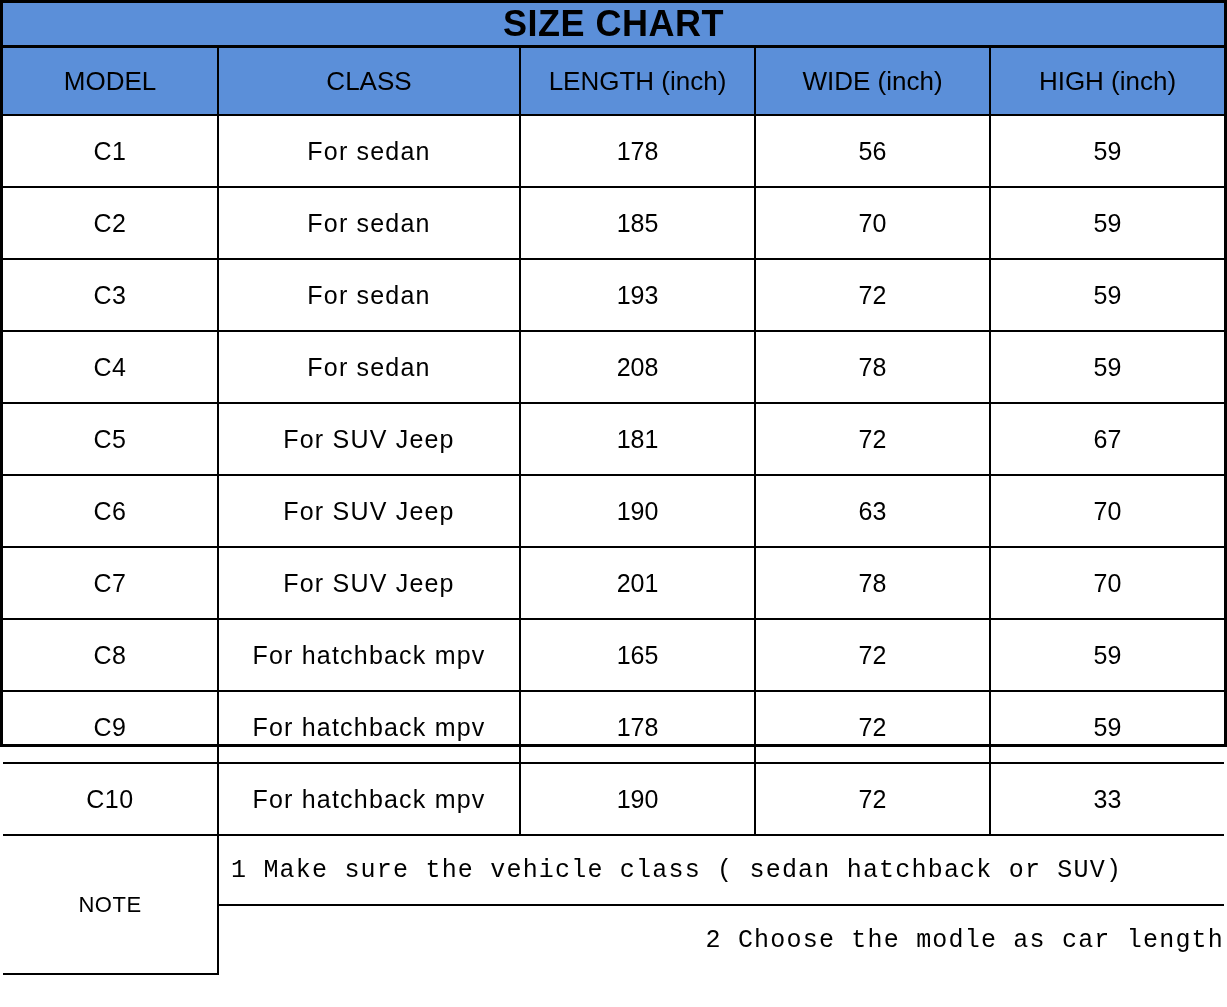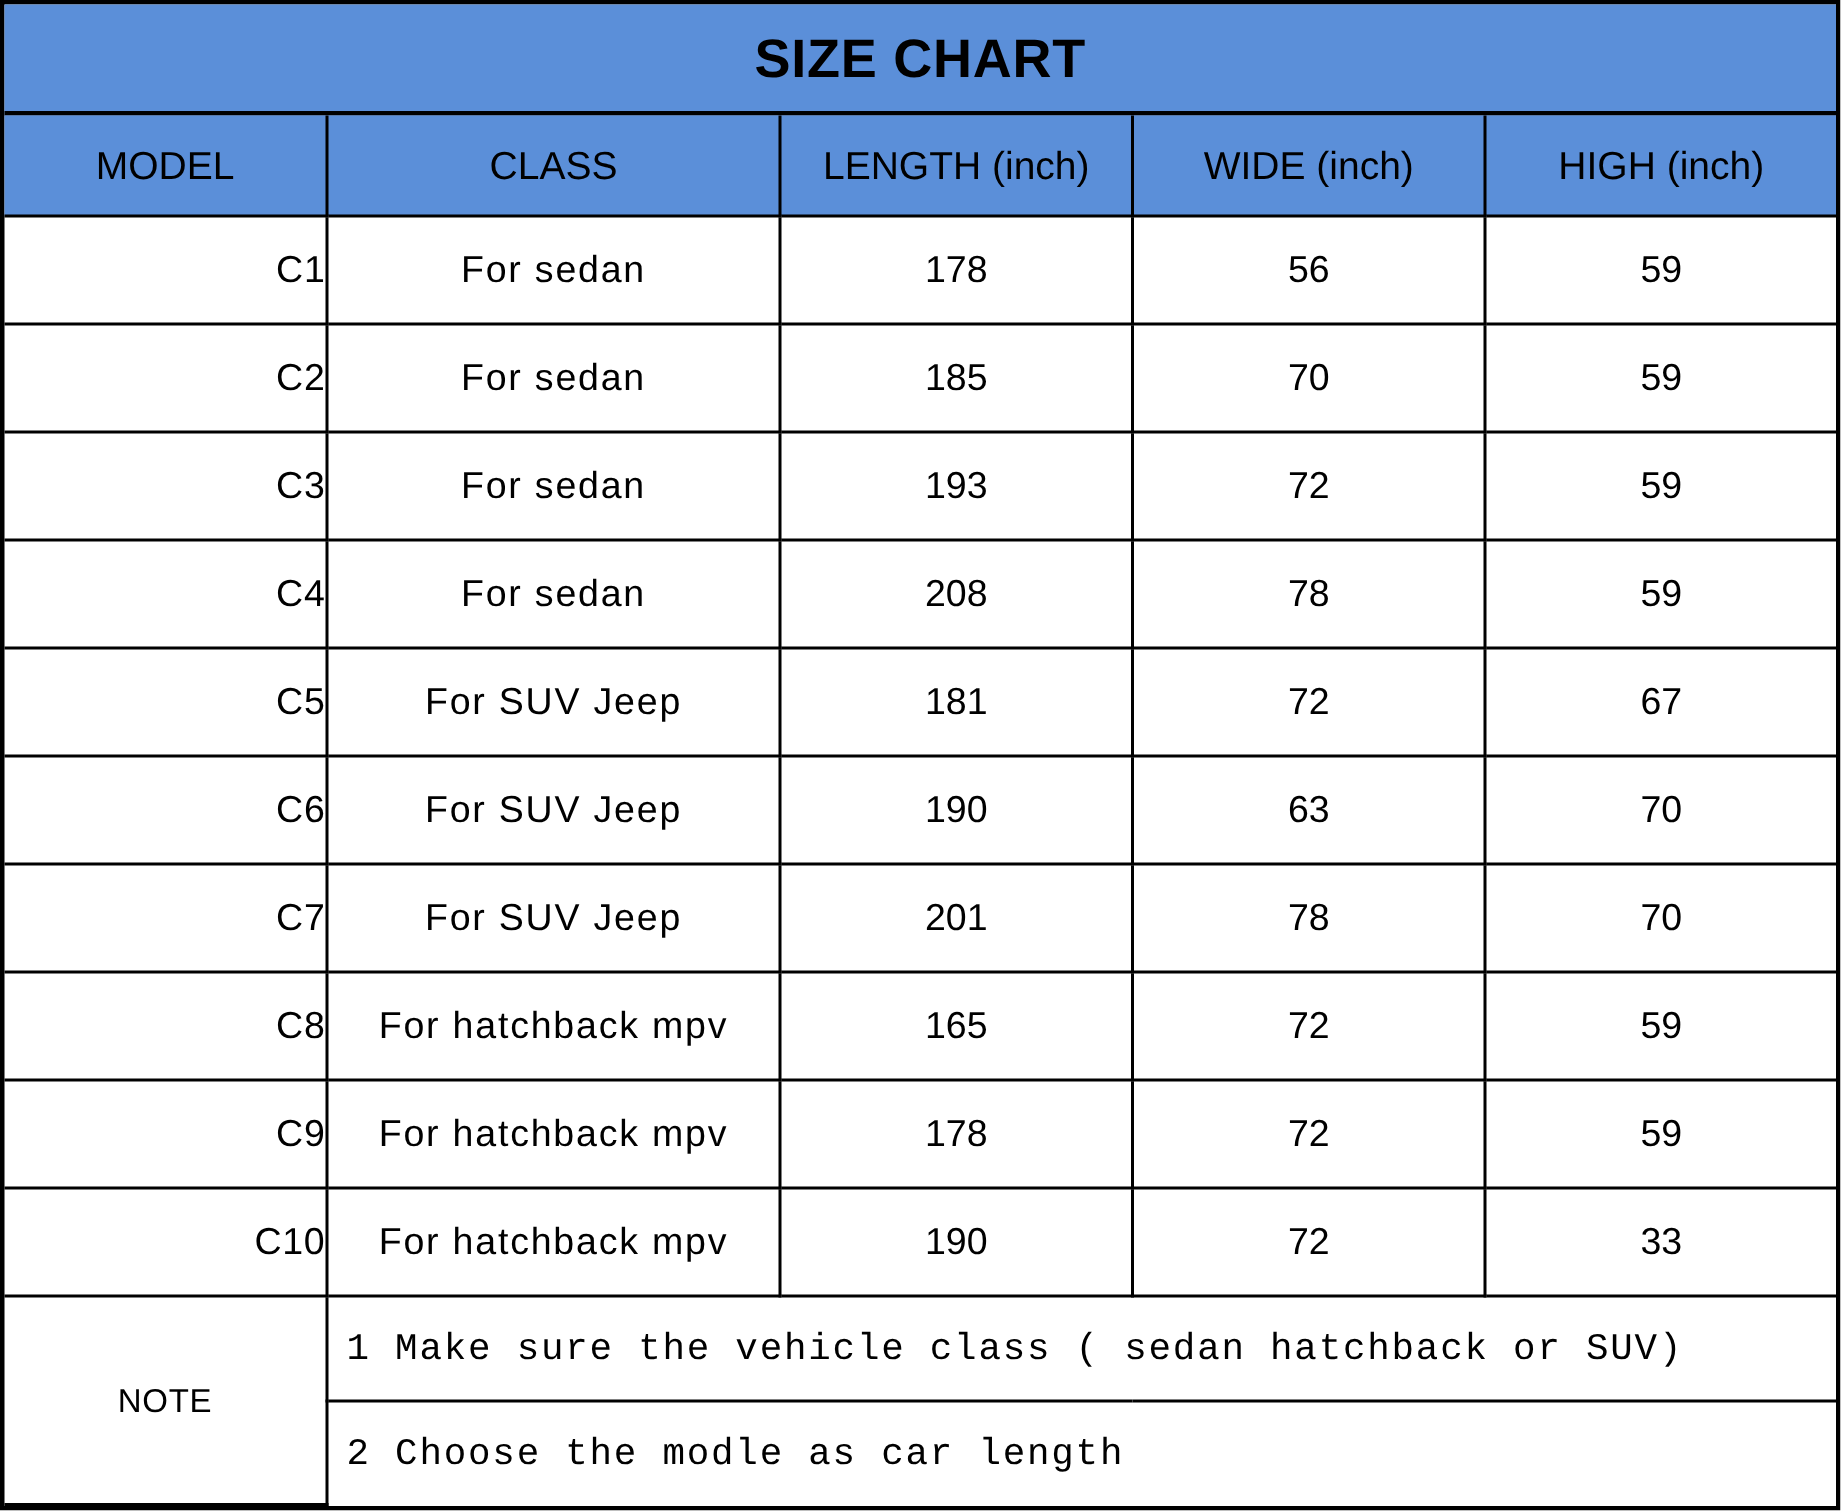--- a/index.html
+++ b/index.html
@@ -9,21 +9,21 @@
   }
   body {
     width: 1227px;
     height: 1007px;
     font-family: "Liberation Sans", sans-serif;
     color: #000000;
     overflow: hidden;
   }
   .sheet {
     width: 1227px;
-    height: 1007px;
+    height: 747px;
     box-sizing: border-box;
     border: 3px solid #000000;
     background: #ffffff;
     display: flex;
     flex-direction: column;
   }
   .title-row {
     background: #5B8FD9;
     border-bottom: 3px solid #000000;
     height: 92px;
@@ -63,40 +63,40 @@
   }
   table.size-table thead th {
     background: #5B8FD9;
     height: 66px;
     font-size: 26px;
     font-weight: normal;
     border-top: none;
   }
   table.size-table td.model-cell {
     letter-spacing: 0.5px;
-    text-align: right;
   }
   table.size-table td.class-cell {
     letter-spacing: 1.2px;
     margin-left: 16px;
   }
   table.size-table td.note-label {
     font-size: 22px;
     letter-spacing: 0.5px;
   }
   table.size-table td.note-text {
     text-align: left;
     padding-left: 12px;
     letter-spacing: 1.2px;
     font-size: 25px;
     height: 68px;
     font-family: Liberation Mono, monospace;
   }
   table.size-table tr:last-child td.note-text {
     border-bottom: none;
+    text-align: right;
   }
   table.size-table td:first-child,
   table.size-table th:first-child {
     border-left: none;
   }
   table.size-table td:last-child,
   table.size-table th:last-child {
     border-right: none;
   }
 </style>

